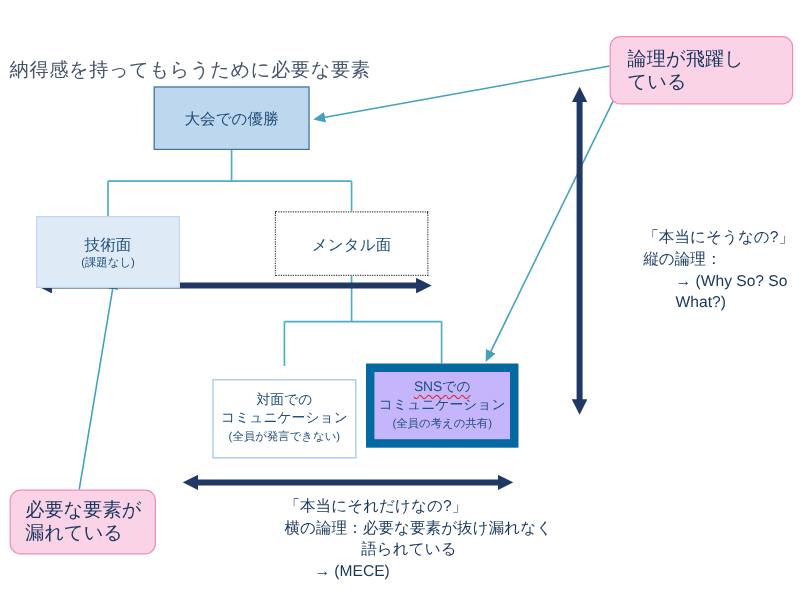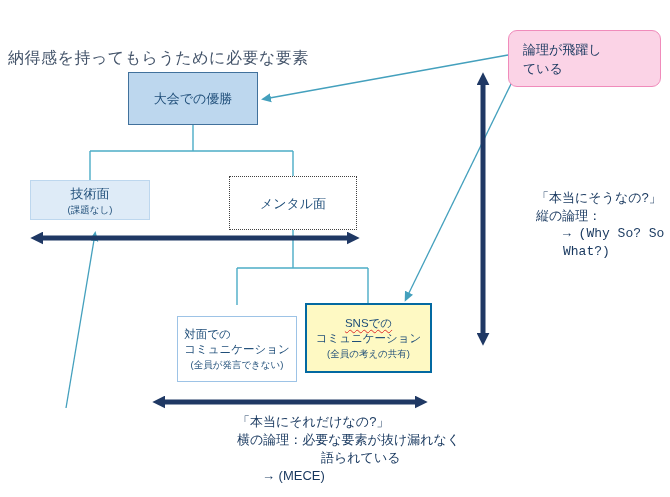--- a/index.html
+++ b/index.html
@@ -4,48 +4,48 @@
 <style>
   * { box-sizing: border-box; margin: 0; padding: 0; }
   html, body { width: 670px; height: 497px; background: #ffffff; }
   body { font-family: "Liberation Sans", "DejaVu Sans", sans-serif; }
   .stage { position: relative; width: 670px; height: 497px; background: #ffffff; overflow: hidden; }
   svg.lines { position: absolute; left: 0; top: 0; width: 670px; height: 497px; }
 
   .title { position: absolute; left: 8px; top: 8px; font-size: 16px; color: #44546A; letter-spacing: 0.5px; margin-top: 40px; }
 
   .box { position: absolute; display: flex; flex-direction: column; align-items: center; justify-content: center;
-         color: #1F4E79; }
+         text-align: center; color: #1F4E79; }
   .box .label { font-size: 13px; line-height: 17px; }
   .box .note  { font-size: 9.5px; line-height: 13px; margin-top: 1px; }
 
   .root   { left: 128px; top: 72px;  width: 130px; height: 53px; background: #BDD7EE; border: 1.5px solid #41719C; }
-  .tech   { left: 30px;  top: 180px; width: 120px; height: 40px; background: #DEEBF7; border: 1px solid #BDD7EE; }
+  .tech   { left: 30px;  top: 180px; width: 120px; height: 60px; background: #DEEBF7; border: 1px solid #BDD7EE; }
   .mental { left: 229px; top: 176px; width: 128px; height: 54px; background: #ffffff; border: 1.3px dotted #404040; }
   .mental .note { font-size: 9px; }
   .face   { left: 177px; top: 316px; width: 120px; height: 66px; background: #ffffff; border: 1px solid #9DC3E6; }
-  .sns    { left: 305px; top: 303px; width: 127px; height: 70px; background: #fef9c3; border: 2px solid #0369a1; }
+  .sns    { left: 305px; top: 303px; width: 127px; height: 70px; background: #c4b5fd; border: 7px solid #0369a1; }
   .face .label, .sns .label { font-size: 11.5px; line-height: 15px; }
 
   .preline { white-space: pre-line; }
   .wavy { text-decoration: underline; text-decoration-style: wavy; text-decoration-color: #E0312E;
           text-decoration-thickness: 1px; text-underline-offset: 2px; }
 
   .callout { position: absolute; background: #FBD3E6; border: 1.5px solid #F08BBB; border-radius: 9px;
-             color: #17375E; font-size: 13px; line-height: 19px; display: flex; align-items: center;
+             color: #17375E; font-size: 16px; line-height: 19px; display: flex; align-items: center;
              white-space: pre-line; }
   .callout.top    { left: 508px; top: 30px;  width: 153px; height: 57px; padding-left: 14px; }
   .callout.bottom { left: 8px;   top: 408px; width: 122px; height: 54px; padding-left: 12px; }
 
   .note-block { position: absolute; color: #17375E; font-size: 13px; line-height: 18px; }
   .note-right  { left: 490px; top: 189px; margin-left: 46px; }
   .note-bottom { left: 237px; top: 413px; }
   .ml18 { margin-left: 18px; }
-  .ml27 { margin-left: 27px; font-family: Liberation Mono, monospace; }
-  .ml63 { margin-left: 84px; }
+  .ml27 { margin-left: 27px; }
+  .ml63 { margin-left: 64px; }
   .ml25 { margin-left: 25px; }
 </style>
 </head>
 <body>
 
 <div class="stage">
 
   <svg class="lines" width="670" height="497" viewBox="0 0 670 497">
     <defs>
       <marker id="arrow-navy" viewBox="0 0 10 10" refX="1" refY="5" markerWidth="13" markerHeight="13" orient="auto-start-reverse" markerUnits="userSpaceOnUse">
@@ -103,20 +103,22 @@
 
   <div class="box sns">
     <div class="label wavy">SNSでの</div>
     <div class="label">コミュニケーション</div>
     <div class="note">(全員の考えの共有)</div>
   </div>
 
   <div class="callout top">論理が飛躍し
 ている</div>
 
+  <div class="callout bottom">必要な要素が
+漏れている</div>
 
   <div class="note-block note-right">
     <div>「本当にそうなの?」</div>
     <div>縦の論理：</div>
     <div class="ml27">→ (Why So? So What?)</div>
   </div>
 
   <div class="note-block note-bottom">
     <div>「本当にそれだけなの?」</div>
     <div>横の論理：必要な要素が抜け漏れなく</div>

